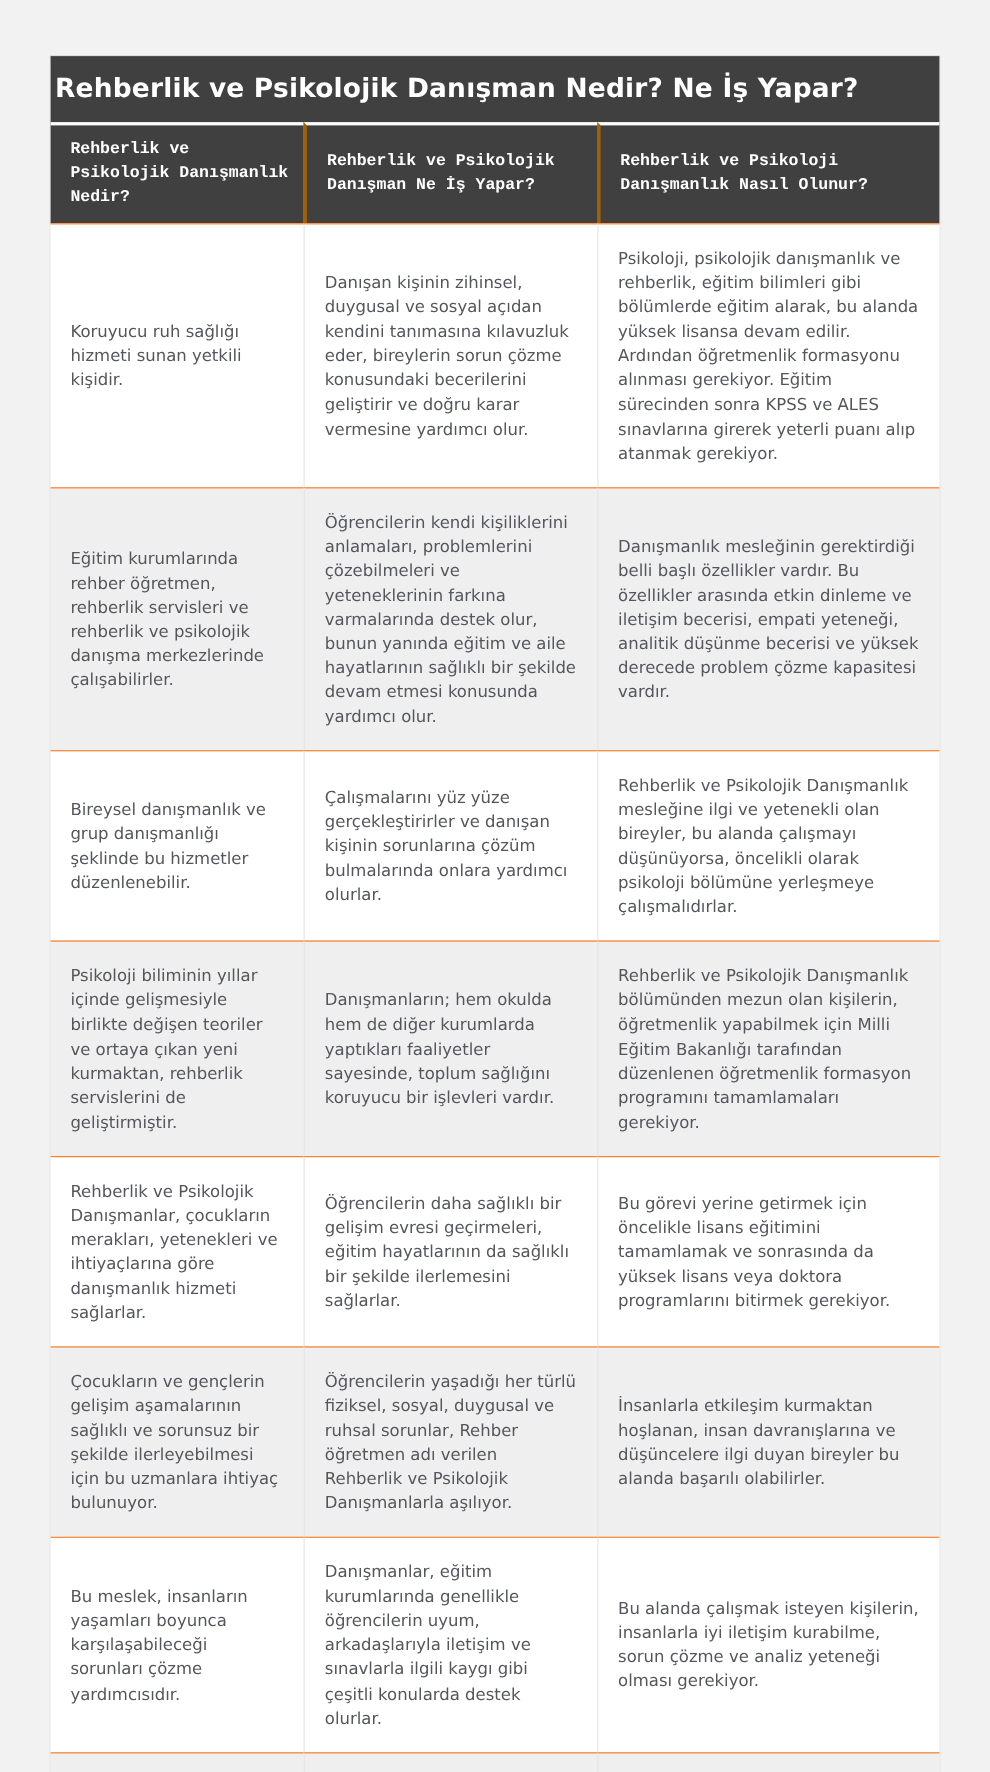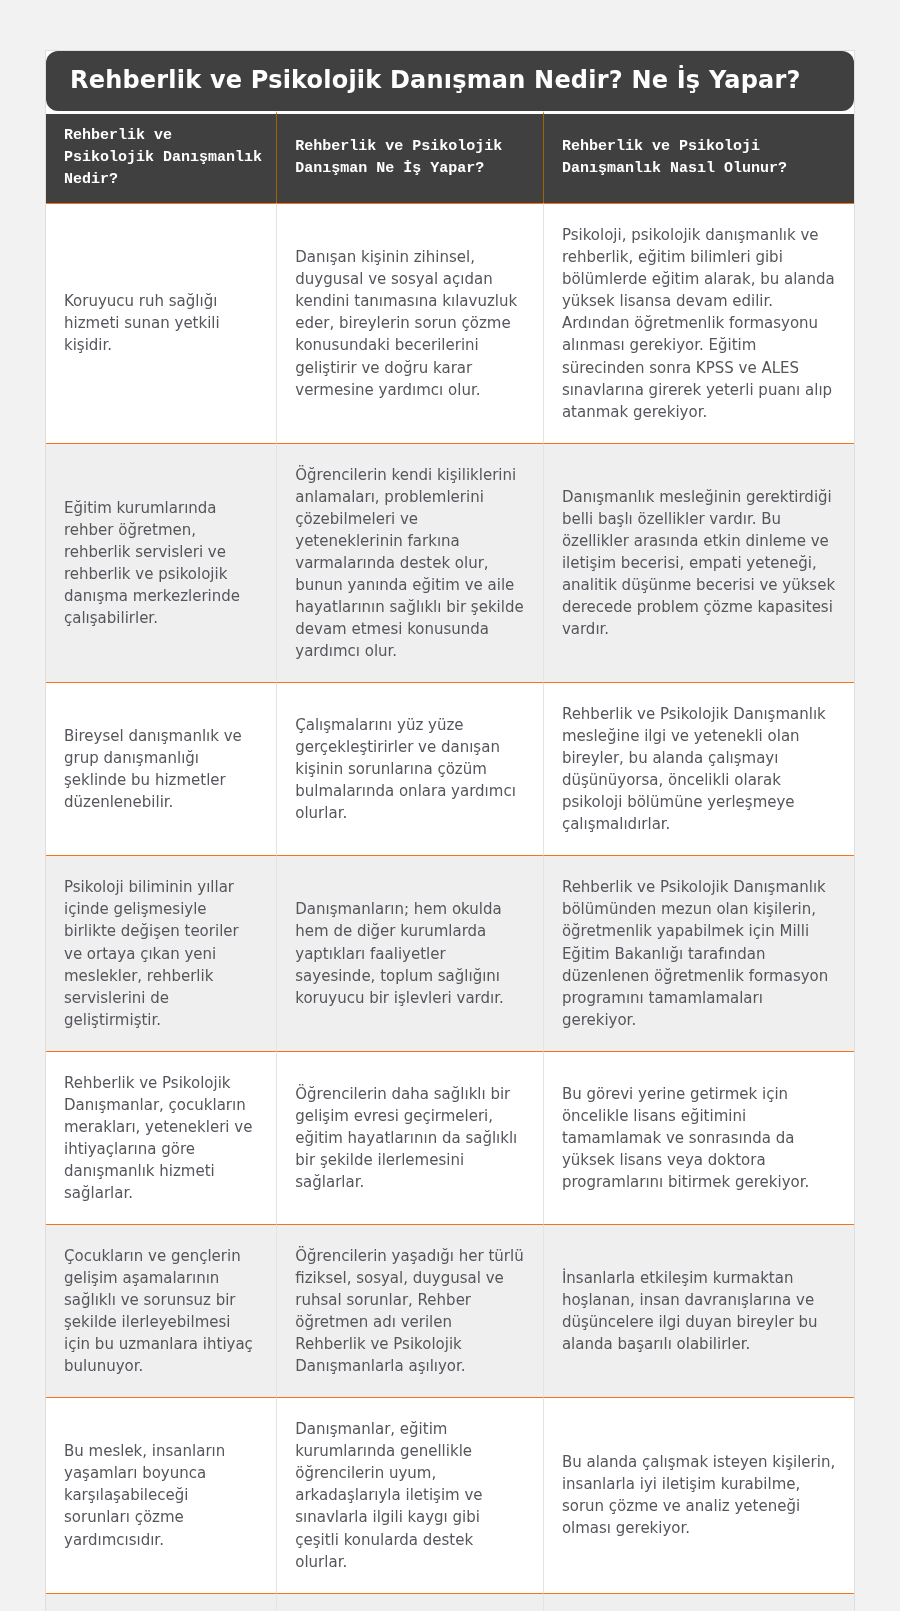--- a/index.html
+++ b/index.html
@@ -16,23 +16,22 @@
     margin: 50px 45px 0 45px;
     width: 810px;
     background: #ffffff;
     border: 1px solid #dedede;
   }
   .title-bar {
     background: #404040;
     color: #ffffff;
     font-size: 24px;
     font-weight: bold;
-    padding: 15px 20px 17px 24px;
+    padding: 15px 20px 17px 4px;
     letter-spacing: 0.2px;
-    border-radius: 12px;
   }
   table.info-table {
     width: 100%;
     border-collapse: separate;
     border-spacing: 0;
     table-layout: fixed;
   }
   col.c1 { width: 28.5%; }
   col.c2 { width: 33%; }
   col.c3 { width: 38.5%; }
@@ -41,21 +40,21 @@
     color: #ffffff;
     font-size: 15px;
     font-weight: bold;
     text-align: left;
     vertical-align: middle;
     line-height: 1.45;
     padding: 11px 14px 13px 18px;
     border-top: 3px solid #fdfdfd;
     font-family: Liberation Mono, monospace;
   }
-  thead th + th { border-left: 1px solid #a16207; margin-top: 46px; }
+  thead th + th { border-left: 3px solid #a16207; margin-top: 46px; }
   tbody td {
     font-size: 15px;
     line-height: 1.47;
     color: #55565c;
     vertical-align: middle;
     padding: 20px 18px;
     border-top: 1px solid #f97316;
   }
   tbody td + td { border-left: 1px solid #e4e4e4; }
   tbody tr:nth-child(odd)  { background: #ffffff; }
@@ -90,21 +89,21 @@
         <td>Eğitim kurumlarında rehber öğretmen, rehberlik servisleri ve rehberlik ve psikolojik danışma merkezlerinde çalışabilirler.</td>
         <td>Öğrencilerin kendi kişiliklerini anlamaları, problemlerini çözebilmeleri ve yeteneklerinin farkına varmalarında destek olur, bunun yanında eğitim ve aile hayatlarının sağlıklı bir şekilde devam etmesi konusunda yardımcı olur.</td>
         <td>Danışmanlık mesleğinin gerektirdiği belli başlı özellikler vardır. Bu özellikler arasında etkin dinleme ve iletişim becerisi, empati yeteneği, analitik düşünme becerisi ve yüksek derecede problem çözme kapasitesi vardır.</td>
       </tr>
       <tr>
         <td>Bireysel danışmanlık ve grup danışmanlığı şeklinde bu hizmetler düzenlenebilir.</td>
         <td>Çalışmalarını yüz yüze gerçekleştirirler ve danışan kişinin sorunlarına çözüm bulmalarında onlara yardımcı olurlar.</td>
         <td>Rehberlik ve Psikolojik Danışmanlık mesleğine ilgi ve yetenekli olan bireyler, bu alanda çalışmayı düşünüyorsa, öncelikli olarak psikoloji bölümüne yerleşmeye çalışmalıdırlar.</td>
       </tr>
       <tr>
-        <td>Psikoloji biliminin yıllar içinde gelişmesiyle birlikte değişen teoriler ve ortaya çıkan yeni meslekler, rehberlik servislerini de geliştirmiştir.</td>
+        <td>Psikoloji biliminin yıllar içinde gelişmesiyle birlikte değişen teoriler ve ortaya çıkan yeni kurmaktan, rehberlik servislerini de geliştirmiştir.</td>
         <td>Danışmanların; hem okulda hem de diğer kurumlarda yaptıkları faaliyetler sayesinde, toplum sağlığını koruyucu bir işlevleri vardır.</td>
         <td>Rehberlik ve Psikolojik Danışmanlık bölümünden mezun olan kişilerin, öğretmenlik yapabilmek için Milli Eğitim Bakanlığı tarafından düzenlenen öğretmenlik formasyon programını tamamlamaları gerekiyor.</td>
       </tr>
       <tr>
         <td>Rehberlik ve Psikolojik Danışmanlar, çocukların merakları, yetenekleri ve ihtiyaçlarına göre danışmanlık hizmeti sağlarlar.</td>
         <td>Öğrencilerin daha sağlıklı bir gelişim evresi geçirmeleri, eğitim hayatlarının da sağlıklı bir şekilde ilerlemesini sağlarlar.</td>
         <td>Bu görevi yerine getirmek için öncelikle lisans eğitimini tamamlamak ve sonrasında da yüksek lisans veya doktora programlarını bitirmek gerekiyor.</td>
       </tr>
       <tr>
         <td>Çocukların ve gençlerin gelişim aşamalarının sağlıklı ve sorunsuz bir şekilde ilerleyebilmesi için bu uzmanlara ihtiyaç bulunuyor.</td>

